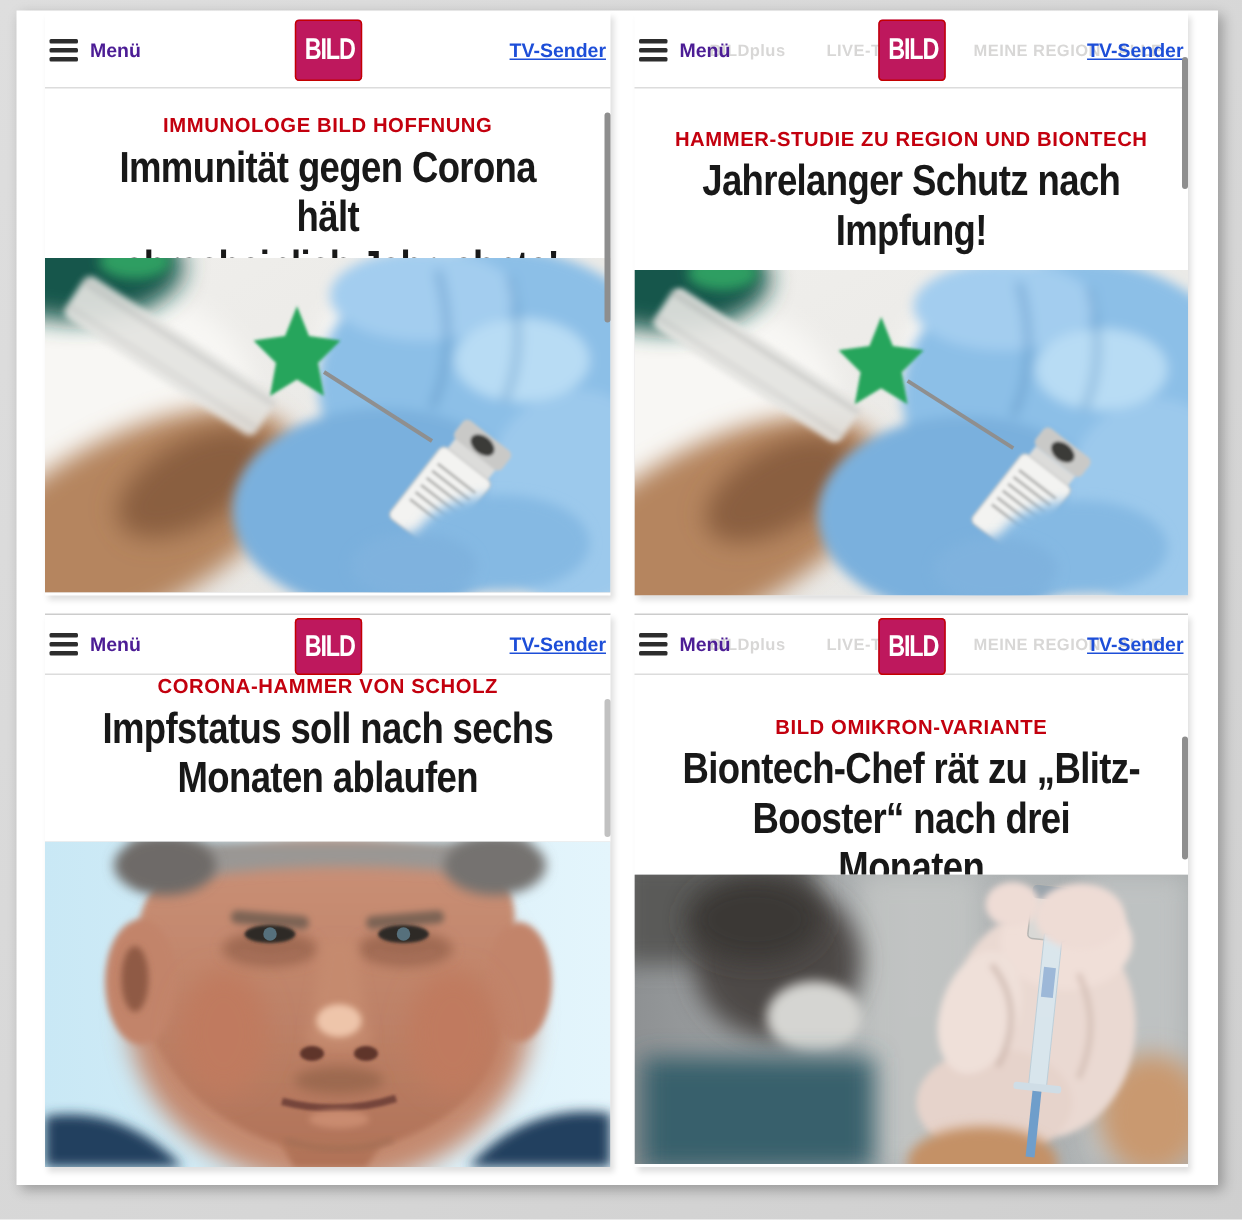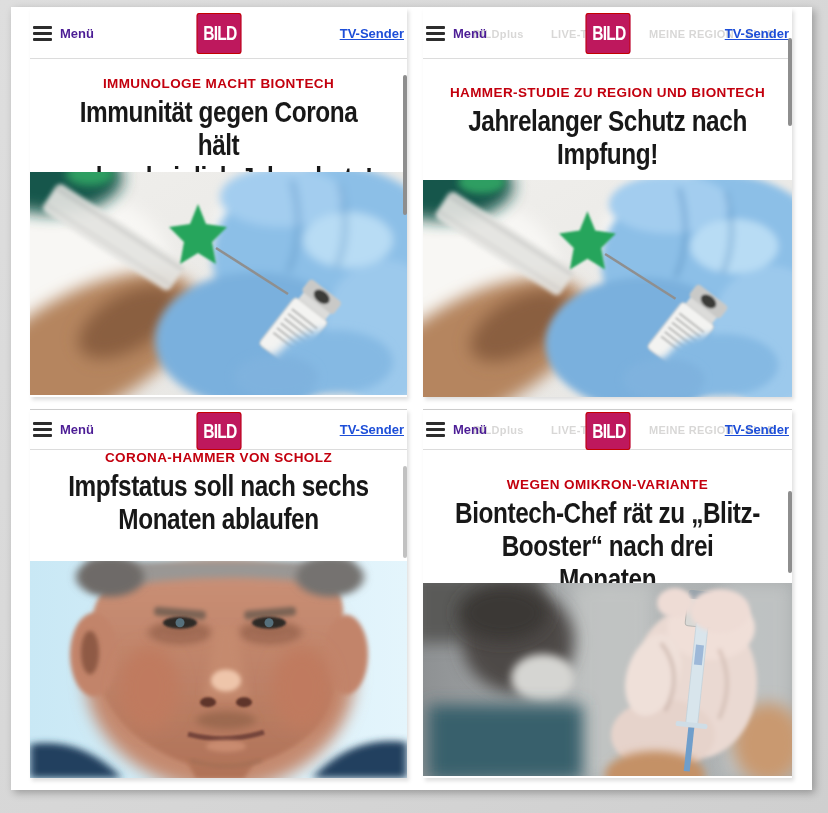--- a/index.html
+++ b/index.html
@@ -104,21 +104,21 @@
             <i></i>
             <i></i>
           </span>
         <span class="menu-lbl">Menü</span>
       </div>
       <div class="logo">
         <span>BILD</span>
       </div>
       <a class="tv">TV-Sender</a>
     </div>
-    <div class="kicker">IMMUNOLOGE MACHT BIONTECH</div>
+    <div class="kicker">IMMUNOLOGE BILD HOFFNUNG</div>
     <div class="headline">Immunität gegen Corona hält
 wahrscheinlich Jahrzehnte!</div>
     <div class="photo">
       <svg viewBox="0 0 377 223" preserveAspectRatio="none">
         <rect width="377" height="223" fill="url(#gbg1)"></rect>
         <ellipse cx="45" cy="95" rx="95" ry="75" fill="#f8f7f4" filter="url(#b8)"></ellipse>
         <ellipse cx="22" cy="6" rx="70" ry="36" fill="#17564c" filter="url(#b8)"></ellipse>
         <ellipse cx="60" cy="2" rx="24" ry="12" fill="#2f9e62" filter="url(#b4)"></ellipse>
         <ellipse cx="55" cy="178" rx="125" ry="58" fill="#b5855e" filter="url(#b8)" transform="rotate(-28 55 178)"></ellipse>
         <ellipse cx="98" cy="150" rx="55" ry="28" fill="#8a5f3f" filter="url(#b8)" transform="rotate(-30 98 150)"></ellipse>
@@ -304,21 +304,21 @@
             <i></i>
             <i></i>
           </span>
         <span class="menu-lbl">Menü</span>
       </div>
       <div class="logo">
         <span>BILD</span>
       </div>
       <a class="tv">TV-Sender</a>
     </div>
-    <div class="kicker">WEGEN OMIKRON-VARIANTE</div>
+    <div class="kicker">BILD OMIKRON-VARIANTE</div>
     <div class="headline">Biontech-Chef rät zu „Blitz-
 Booster“ nach drei Monaten</div>
     <div class="photo">
       <svg viewBox="0 0 369 193" preserveAspectRatio="none">
         <rect width="369" height="193" fill="url(#ggray)"></rect>
         <rect x="150" y="0" width="80" height="193" fill="#caccca" opacity=".6" filter="url(#b8)"></rect>
         <rect x="-10" y="-10" width="130" height="70" fill="#5a5a58" filter="url(#b8)"></rect>
         <ellipse cx="95" cy="58" rx="56" ry="52" fill="#4e4a46" filter="url(#b8)"></ellipse>
         <ellipse cx="80" cy="30" rx="45" ry="28" fill="#3a3734" filter="url(#b8)"></ellipse>
         <ellipse cx="120" cy="95" rx="32" ry="24" fill="#d5d5d2" filter="url(#b4)"></ellipse>

